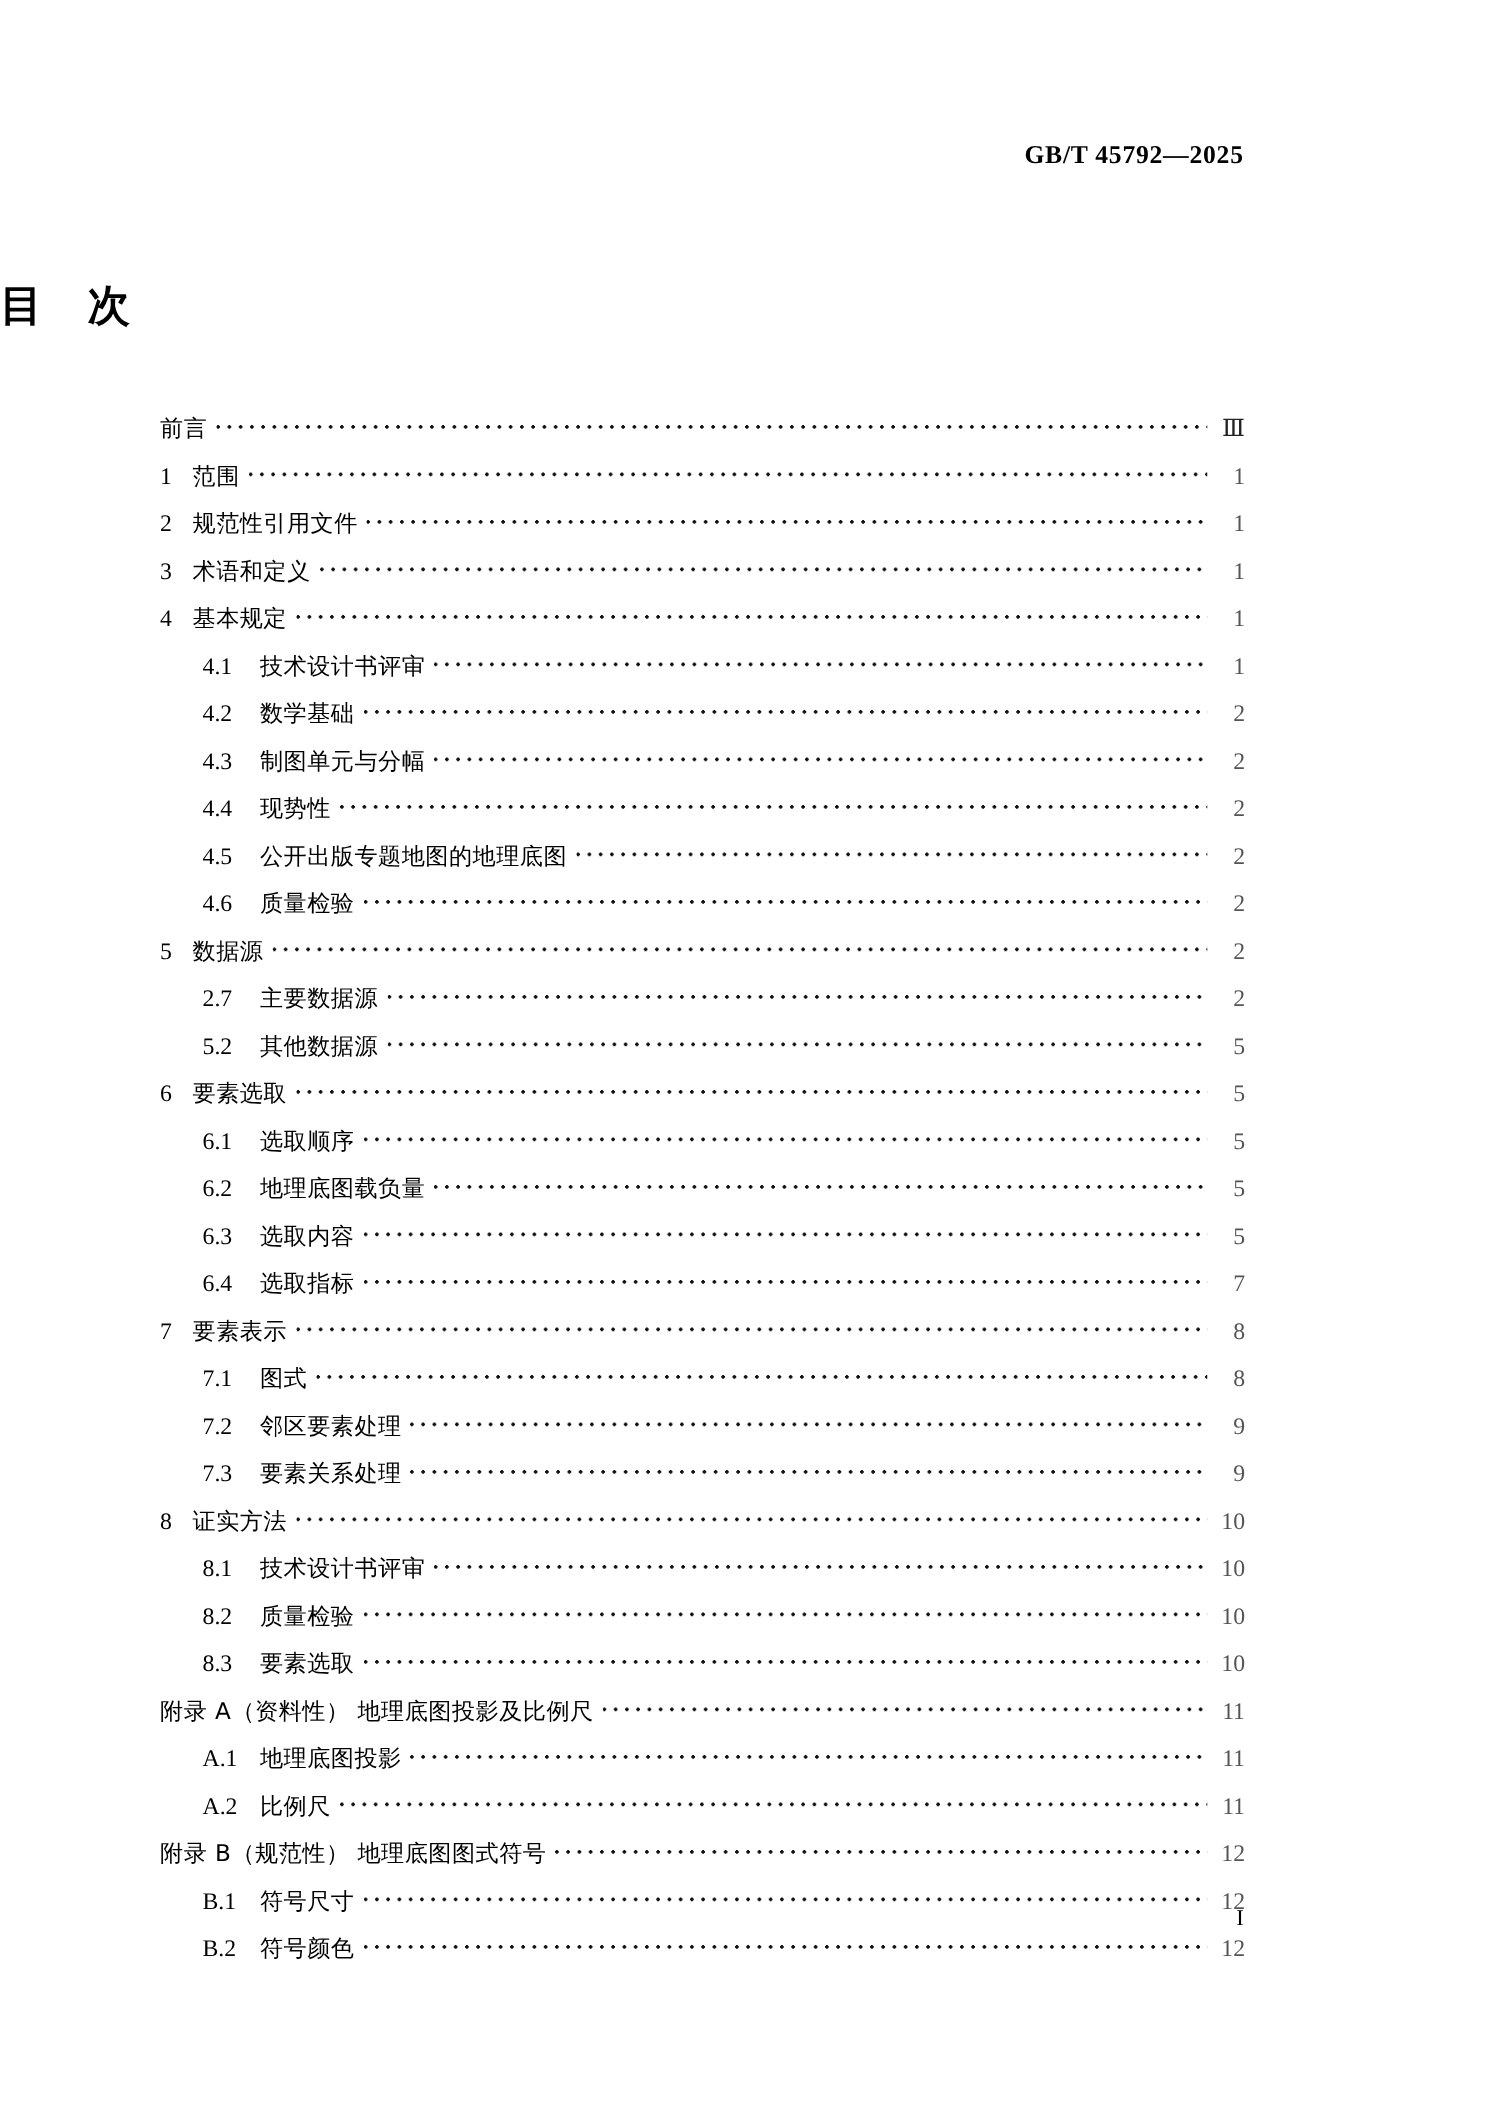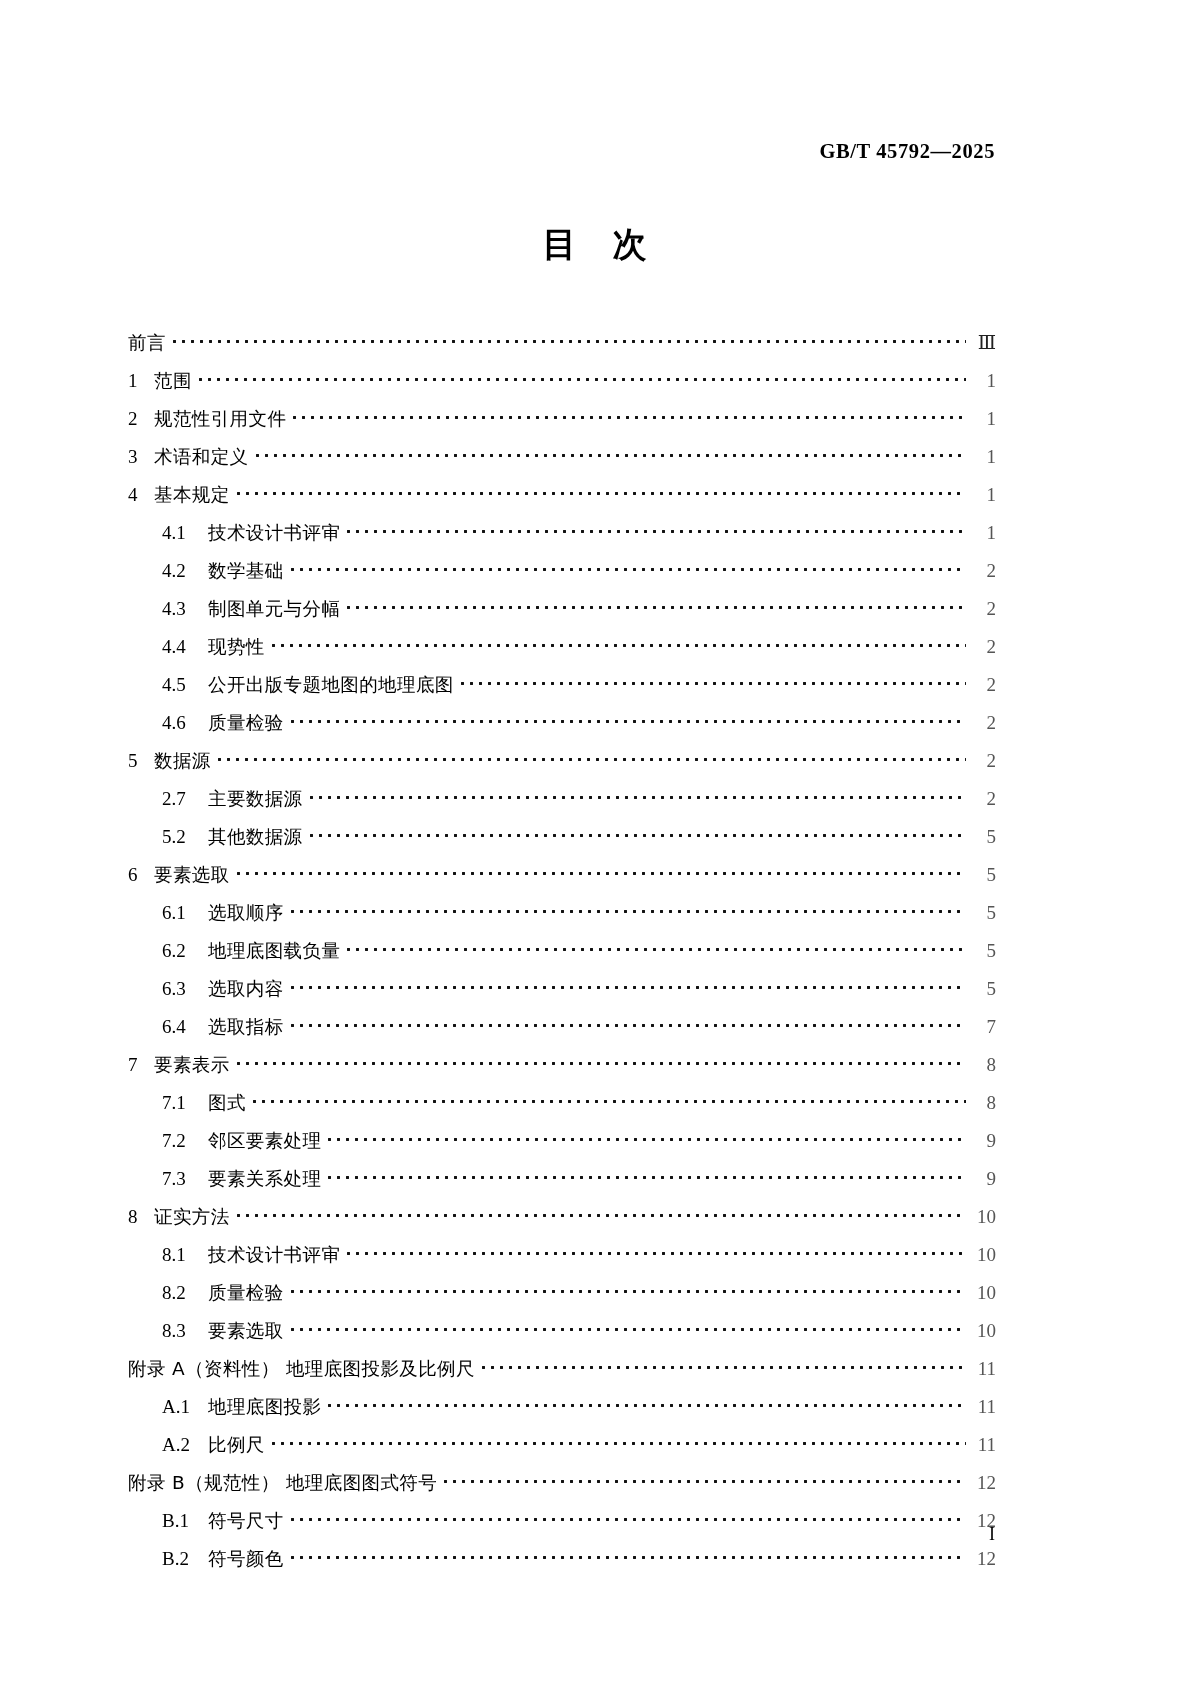--- a/index.html
+++ b/index.html
@@ -18,35 +18,35 @@
   .page {
     position: absolute;
     left: 0; top: 0;
     width: 1191px;
     height: 1685px;
     box-sizing: border-box;
   }
   
   .header {
     position: absolute;
-    top: 140px;
+    top: 113px;
     right: 196px;
     font-family: "Liberation Serif", "DejaVu Serif", serif;
     font-size: 20.5px;
     font-weight: bold;
     letter-spacing: 0.6px;
     white-space: nowrap;
   }
   
   .doc-title {
     position: absolute;
     top: 222px;
     left: 0;
     width: 1191px;
-    text-align: center;
+    text-align: left;
     font-family: "DejaVu Sans", sans-serif;
     font-size: 34px;
     font-weight: bold;
     letter-spacing: 2px;
   }
   .doc-title .gap { display: inline-block; width: 34px; }
 
   
   .toc {
     position: absolute;

